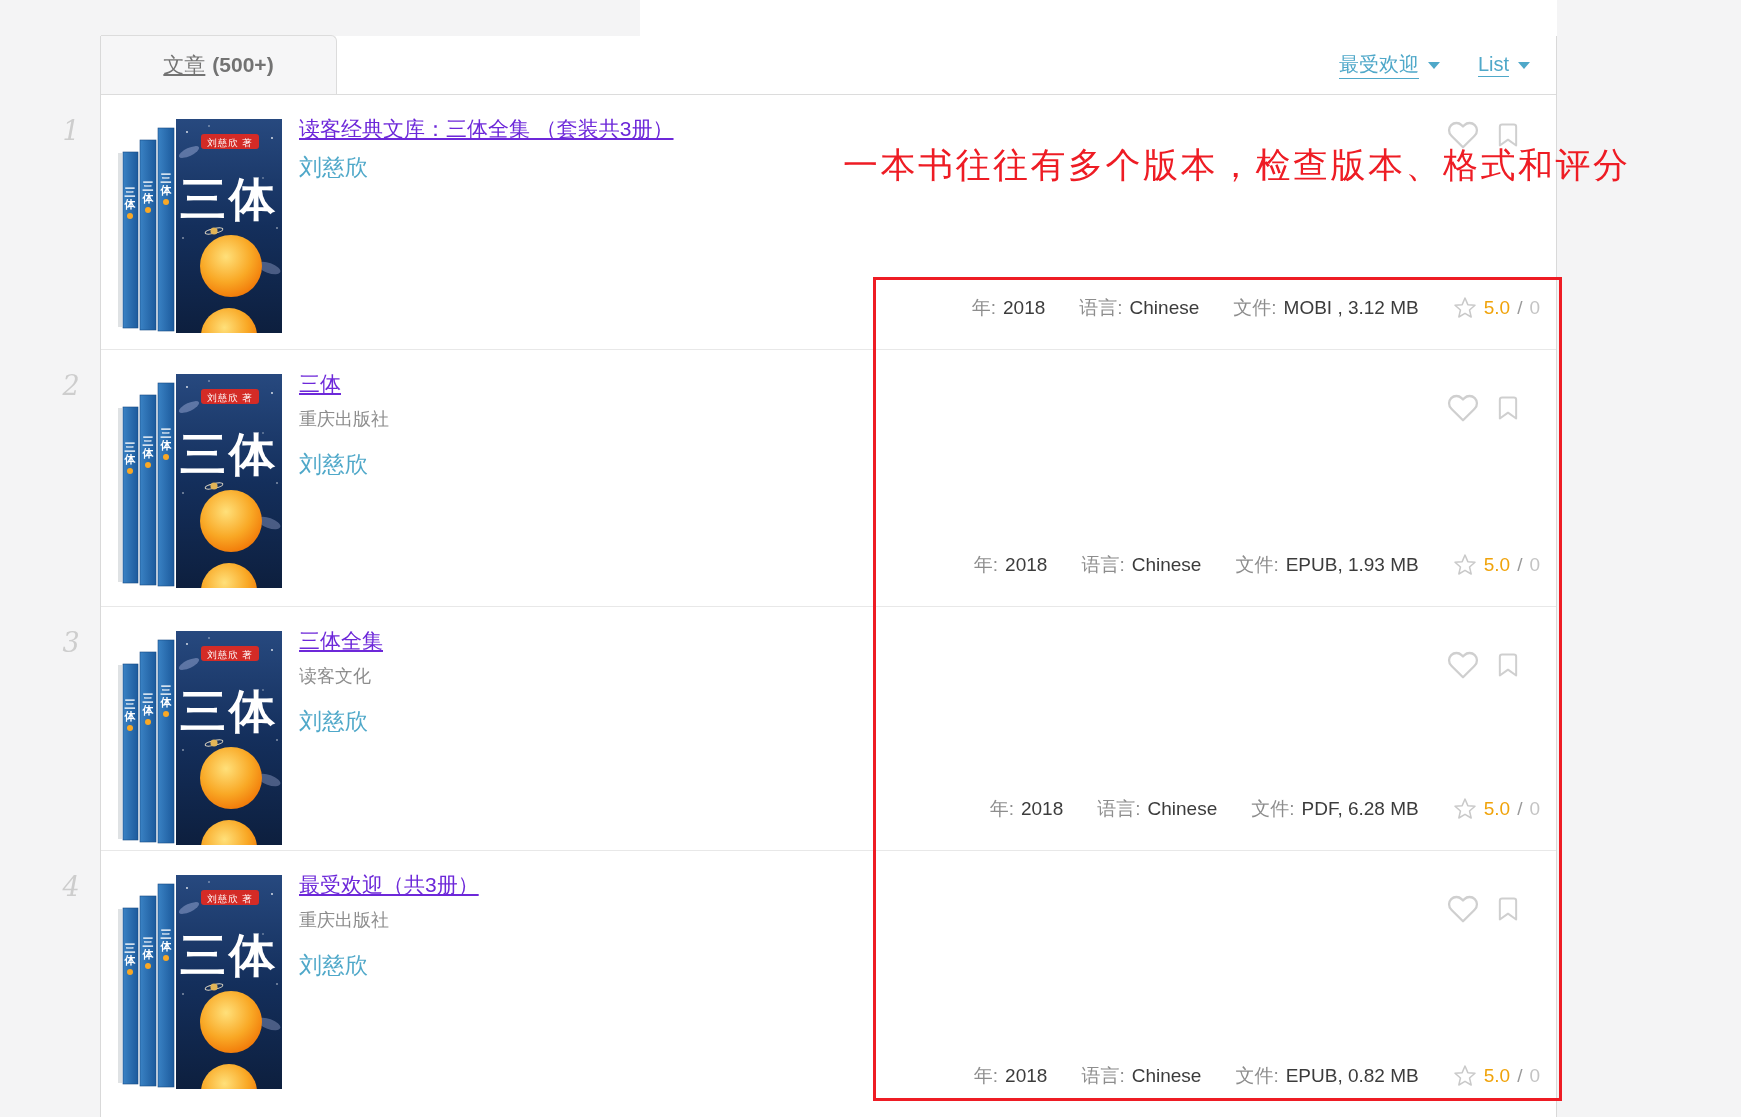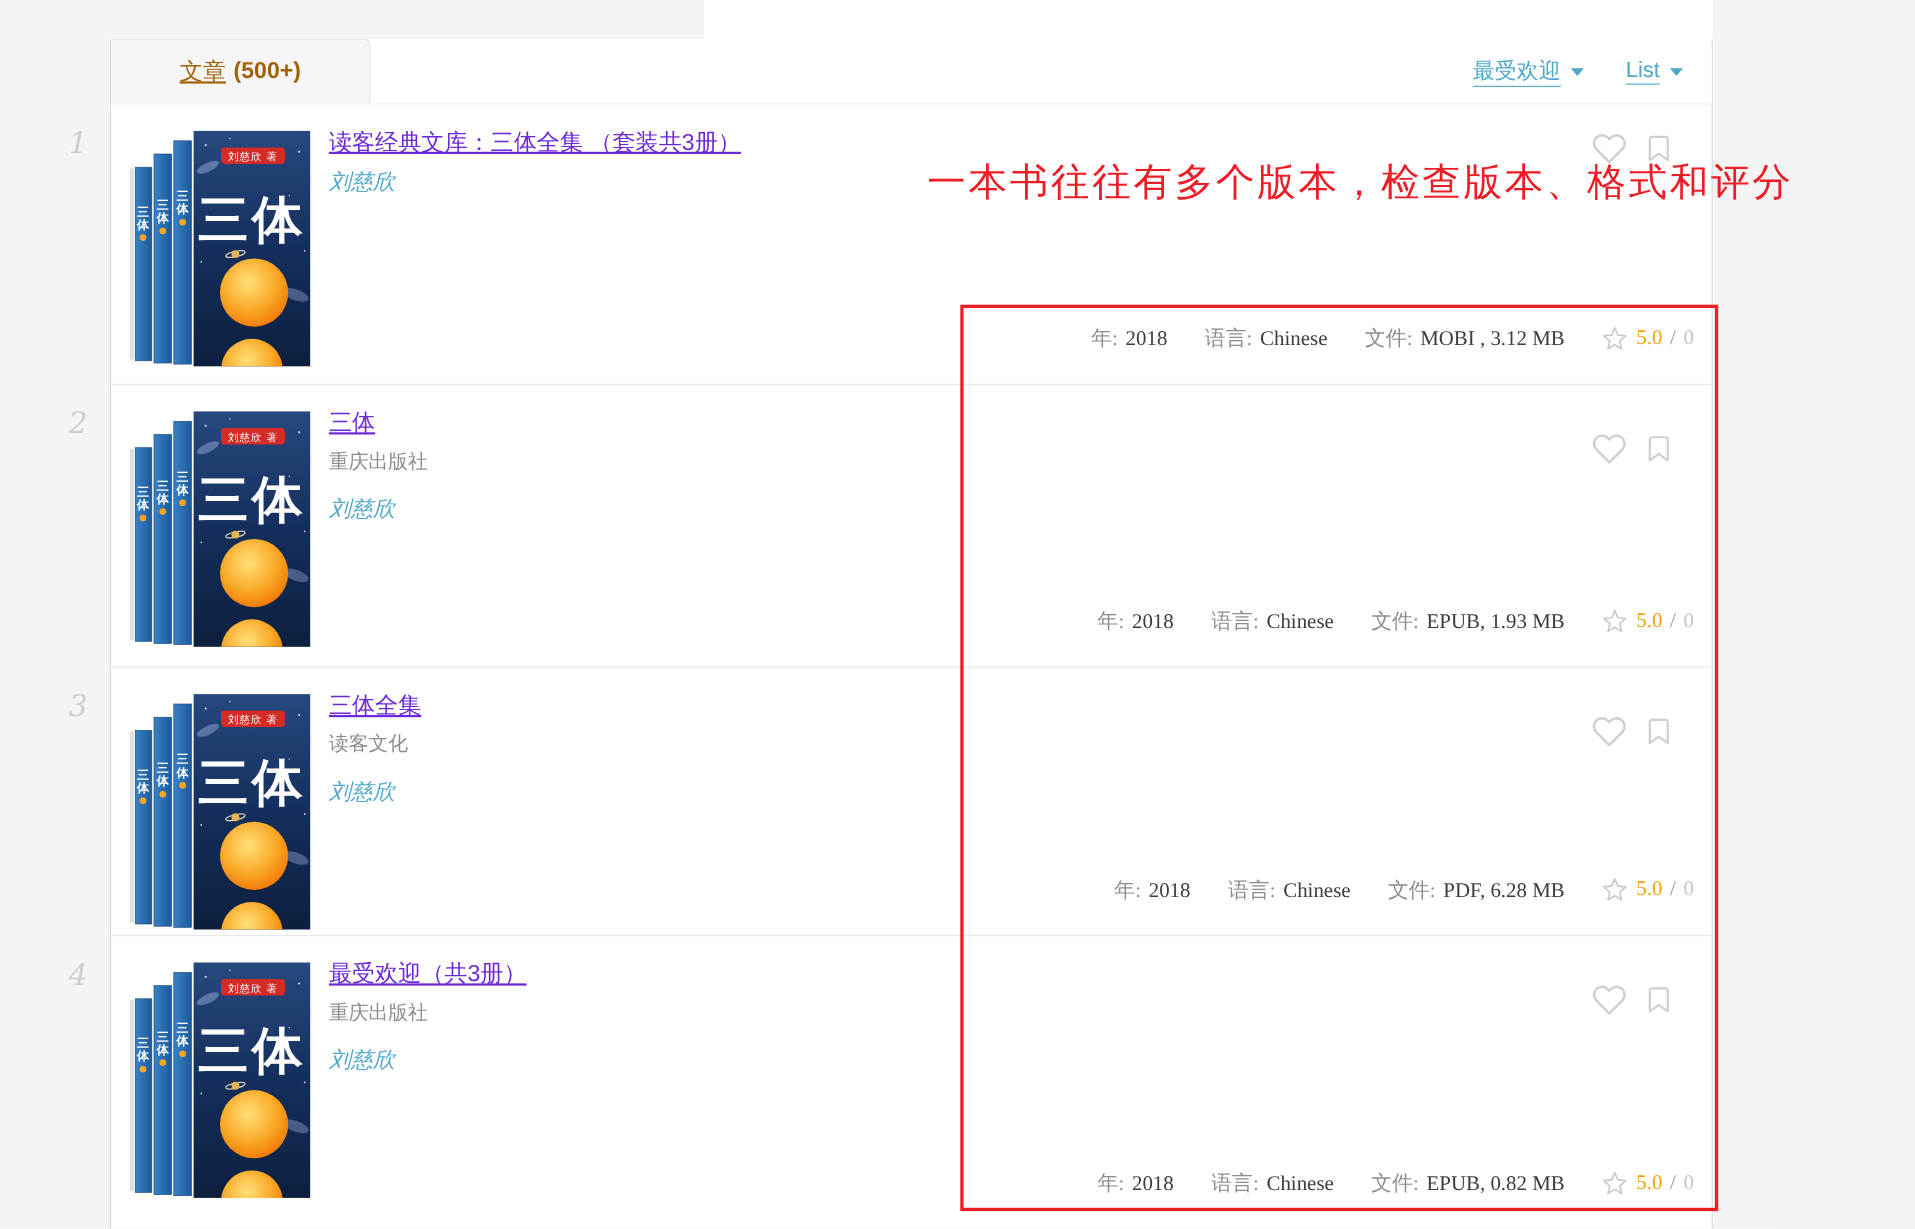--- a/index.html
+++ b/index.html
@@ -5,39 +5,39 @@
   * { margin:0; padding:0; box-sizing:border-box; }
   html,body { width:1741px; height:1117px; }
   body { font-family:"Liberation Sans","DejaVu Sans",sans-serif; background:#f4f4f5; overflow:hidden; position:relative; }
   .hdr-patch { position:absolute; left:640px; top:0; width:917px; height:40px; background:#fff; }
   .card { position:absolute; left:100px; top:36px; width:1457px; height:1081px; background:#fff;
           border-left:1px solid #d9d9d9; border-right:1px solid #d9d9d9; }
   
   .tab-row { height:59px; border-bottom:1px solid #dcdcdc; display:flex; align-items:stretch; background:#fff; border-radius:8px 8px 0 0; }
   .tab { width:241px; display:flex; align-items:center; justify-content:center; font-size:21px; cursor:pointer; }
   .tab.active { color:#2e2e2e; background:#fff; border-top:1px solid #d9d9d9; border-right:1px solid #d9d9d9; border-radius:8px 0 0 0; margin-top:-1px; }
-  .tab.inactive { width:236px; color:#a16207; background:#f6f6f7; border-top:1px solid #dcdcdc; border-right:1px solid #dcdcdc; border-radius:0 6px 0 0; margin-top:-1px; }
+  .tab.inactive { width:236px; color:#737373; background:#f6f6f7; border-top:1px solid #dcdcdc; border-right:1px solid #dcdcdc; border-radius:0 6px 0 0; margin-top:-1px; }
   .tab.inactive .tab-link { text-decoration:underline; }
   .tab.inactive .tab-count { margin-left:7px;font-weight:bold; }
   .sort-area { margin-left:auto; display:flex; align-items:center; gap:38px; padding-right:26px; }
   .sort-link { display:flex; align-items:center; color:var(--accent); font-size:20px; cursor:pointer; }
   .sort-link .txt { border-bottom:1px solid var(--accent); padding-bottom:0; }
   .caret { width:0; height:0; border-left:6px solid transparent; border-right:6px solid transparent; border-top:7px solid var(--accent); margin-left:9px; }
   
   .row { position:relative; border-bottom:1px solid #e8e8e8; }
   .row:nth-child(1){ height:255px; } .row:nth-child(2){ height:257px; }
   .row:nth-child(3){ height:244px; } .row:nth-child(4){ height:266px; border-bottom:none; }
   .row-number { position:absolute; left:-48px; top:20px; width:36px; text-align:center;
                 font-family:"DejaVu Serif",serif; font-style:italic; font-size:27px; color:#cdcdcd; }
   .cover { position:absolute; left:16px; top:23px; width:166px; height:216px; cursor:pointer; }
   .info { position:absolute; left:198px; top:20px; max-width:560px; }
   .title { display:inline-block; font-size:21px; color:#6d28d9; text-decoration:underline; margin-bottom:9px; cursor:pointer; }
   .publisher { font-size:18px; color:#8d8d8d; margin-bottom:18px; }
-  .author { display:inline-block; font-size:20px; color:var(--accent); font-style:italic; cursor:pointer; }
-  .meta { position:absolute; right:16px; bottom:28px; display:flex; align-items:center; gap:34px; font-size:19px; white-space:nowrap;font-family:Liberation Serif, serif; }
+  .author { display:inline-block; font-size:23px; color:var(--accent); cursor:pointer; }
+  .meta { position:absolute; right:16px; bottom:28px; display:flex; align-items:center; gap:34px; font-size:19px; white-space:nowrap; }
   .pair .lab { color:#8d8d8d; margin-right:7px; }
   .pair .val { color:#3c3c3c; }
   .rating { display:flex; align-items:center; gap:7px; font-size:19px; }
   .rating .score { color:var(--orange); }
   .rating .slash { color:#9a9a9a; }
   .rating .count { color:#c4c4c4; }
   .row-icons { position:absolute; right:34px; top:24px; display:flex; align-items:flex-start; gap:14px; }
   .row:nth-child(n+2) .row-icons { top:42px; }
   .icon-btn { cursor:pointer; line-height:0; }
   

